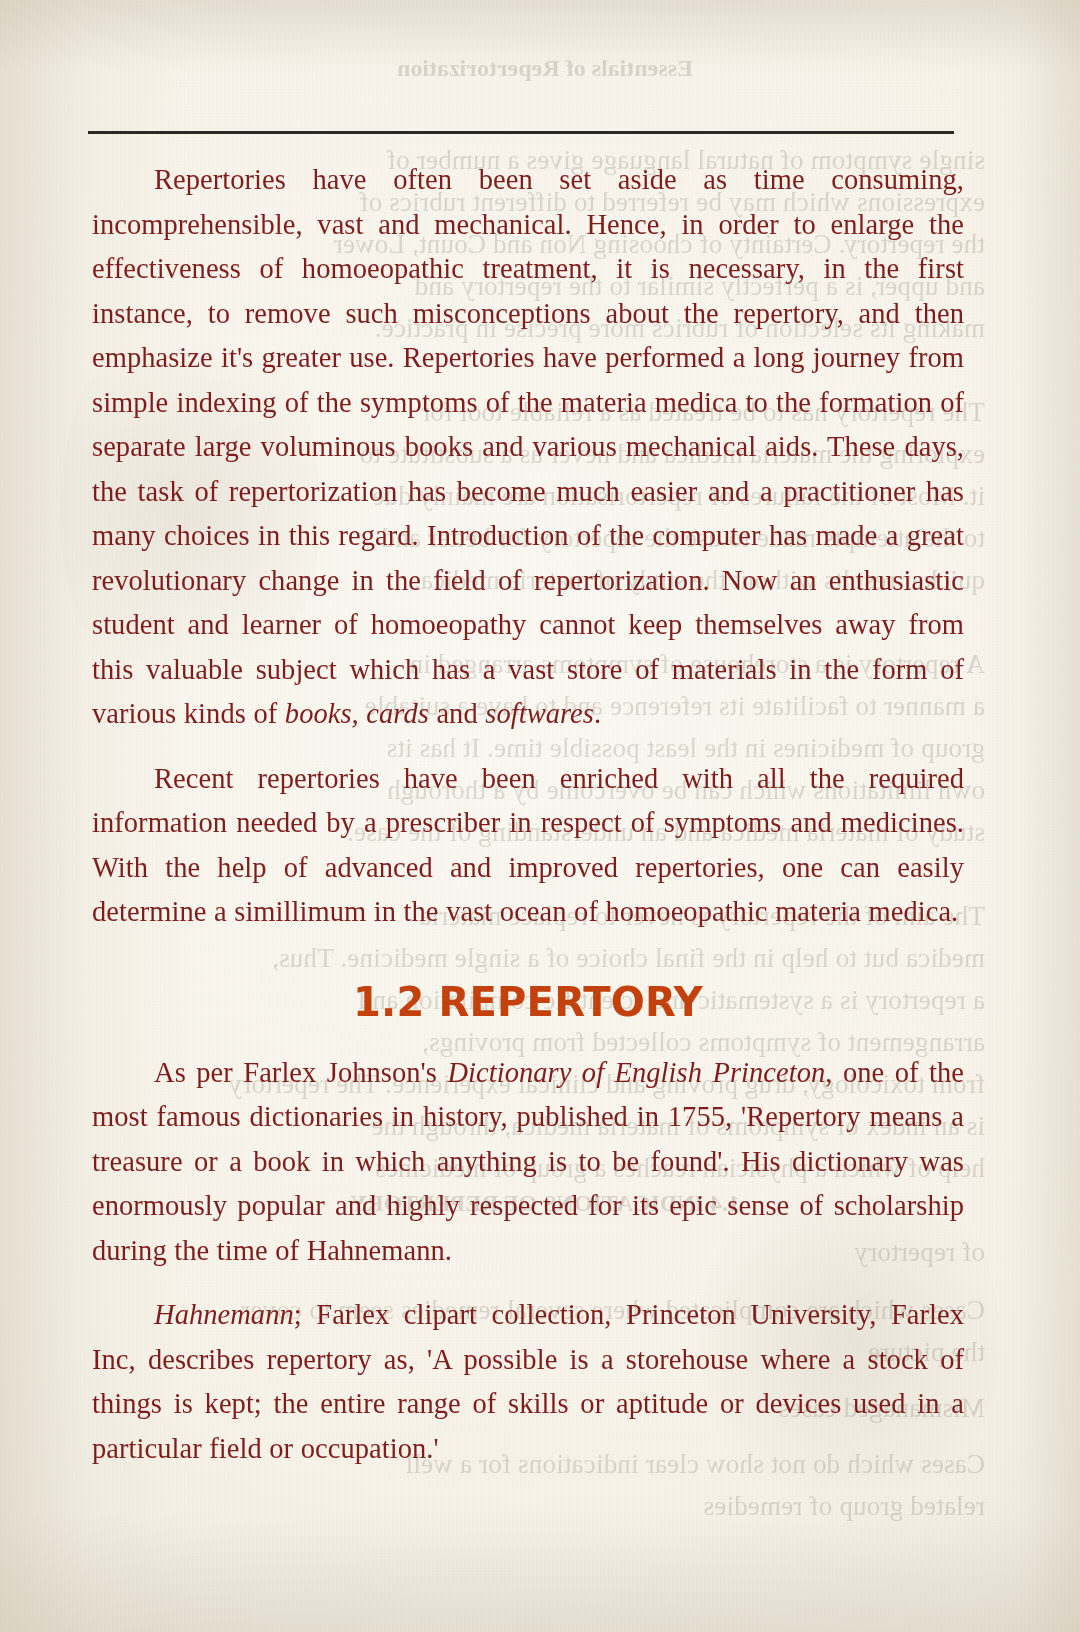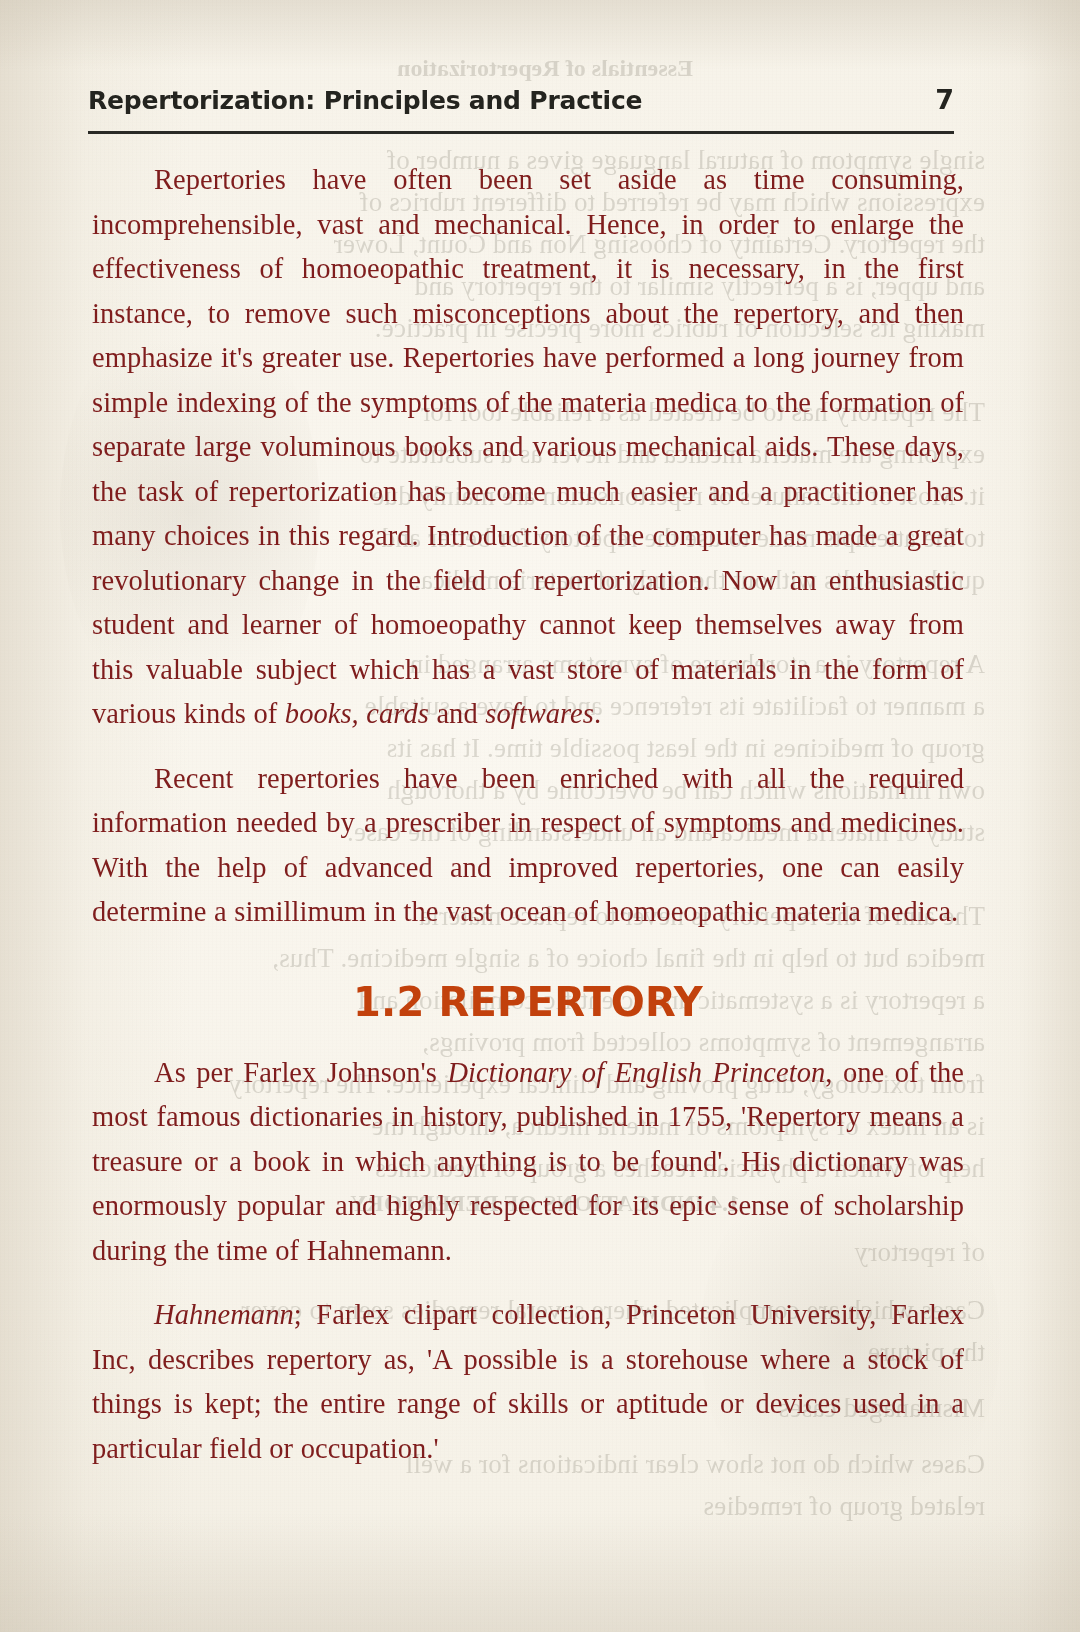--- a/index.html
+++ b/index.html
@@ -217,24 +217,20 @@
       <div class="st-block" style="top: 1486px;">related group of remedies</div>
     </div>
 
   <div class="paper-grain"></div>
 
   <div class="ink-smudge" style="left:60px; top:300px; width:260px; height:420px;"></div>
   <div class="ink-smudge" style="left:700px; top:1150px; width:300px; height:380px;"></div>
 
   <div class="content">
 
-    <div class="header-row">
-      <div class="running-head">Repertorization: Principles and Practice</div>
-      <div class="folio">7</div>
-    </div>
 
     <div class="header-rule"></div>
 
     <div class="body-col">
       <p class="para"><span>Repertories have often been set aside as time consuming, incomprehensible, vast and mechanical. Hence, in order to enlarge the effectiveness of homoeopathic treatment, it is necessary, in the first instance, to remove such misconceptions about the repertory, and then emphasize it's greater use. Repertories have performed a long journey from simple indexing of the symptoms of the materia medica to the formation of separate large voluminous books and various mechanical aids. These days, the task of repertorization has become much easier and a practitioner has many choices in this regard. Introduction of the computer has made a great revolutionary change in the field of repertorization. Now an enthusiastic student and learner of homoeopathy cannot keep themselves away from this valuable subject which has a vast store of materials in the form of various kinds of </span><em>books, cards</em><span> and </span><em>softwares</em><span>.</span></p>
       <p class="para"><span>Recent repertories have been enriched with all the required information needed by a prescriber in respect of symptoms and medicines. With the help of advanced and improved repertories, one can easily determine a simillimum in the vast ocean of homoeopathic materia medica.</span></p>
 
       <h2 class="section-heading">1.2 REPERTORY</h2>
 
       <p class="para"><span>As per Farlex Johnson's </span><em>Dictionary of English Princeton</em><span>, one of the most famous dictionaries in history, published in 1755, 'Repertory means a treasure or a book in which anything is to be found'. His dictionary was enormously popular and highly respected for its epic sense of scholarship during the time of Hahnemann.</span></p>

